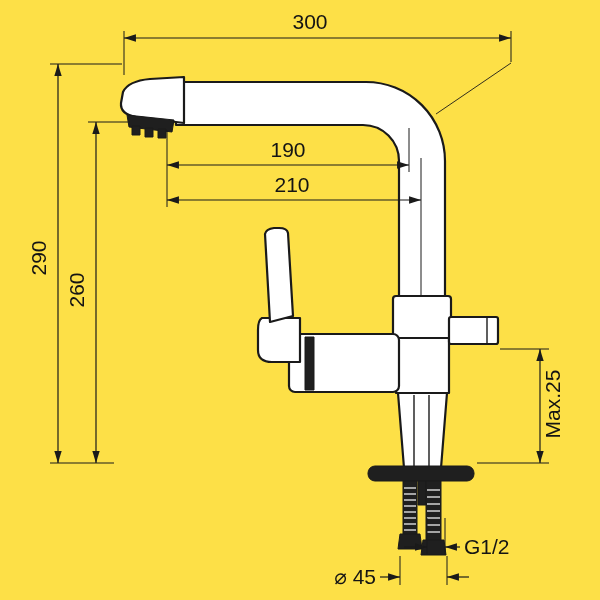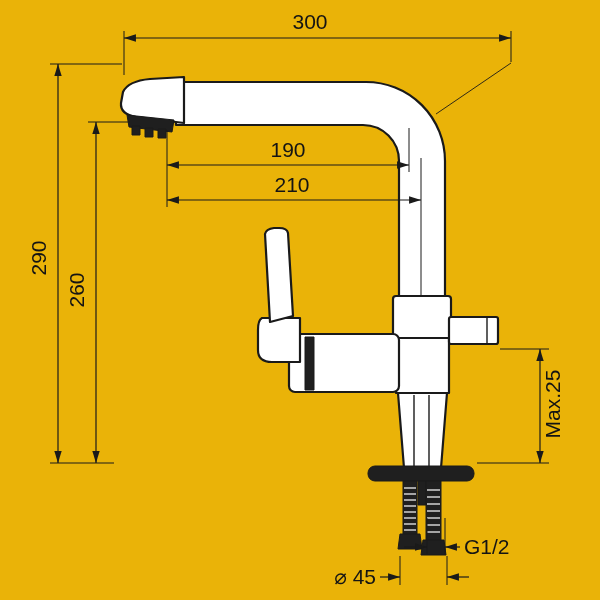--- a/index.html
+++ b/index.html
@@ -1,20 +1,20 @@
 <!DOCTYPE html>
 <html><head>
 <meta charset="utf-8">
 <style>
   html, body { margin: 0; padding: 0; background: #ffffff; }
   .canvas {
     position: relative;
     width: 600px;
     height: 600px;
-    background: #eab308;
+    background: #fde047;
     font-family: "Liberation Sans", sans-serif;
   }
   svg { display: block; }
   .outline-shape { fill: #ffffff; stroke: #1a1a1a; stroke-width: 2.2; stroke-linejoin: round; }
   .dark-shape    { fill: #1f1f1f; stroke: #1a1a1a; stroke-width: 1;   stroke-linejoin: round; }
   .detail-line   { stroke: #1a1a1a; stroke-width: 1.4; fill: none; }
   .thread-line   { stroke: #ffffff; stroke-width: 1.2; fill: none; }
   .dim-line      { stroke: #1a1a1a; stroke-width: 1.2; fill: none; }
   .ext-line      { stroke: #1a1a1a; stroke-width: 1;   fill: none; }
   .thin-line     { stroke: #1a1a1a; stroke-width: 0.9; fill: none; }

